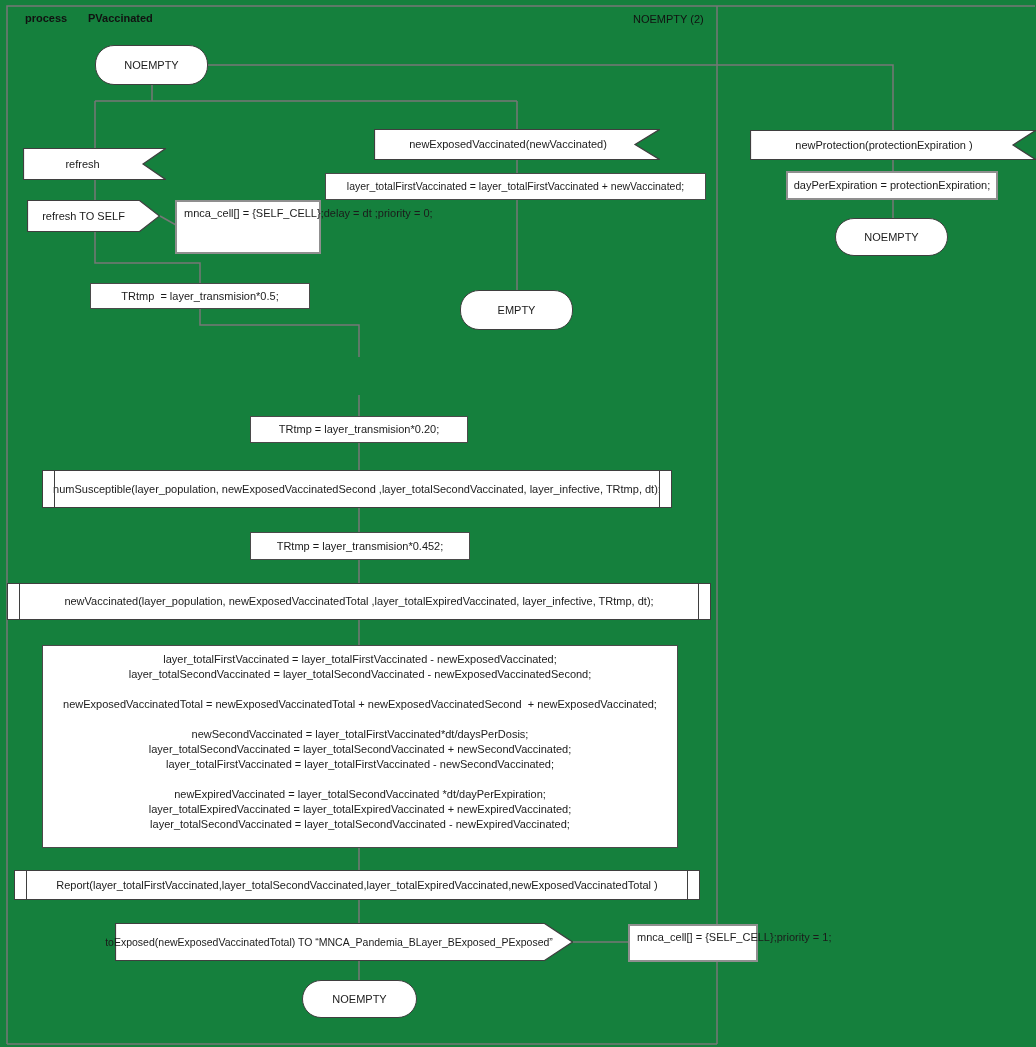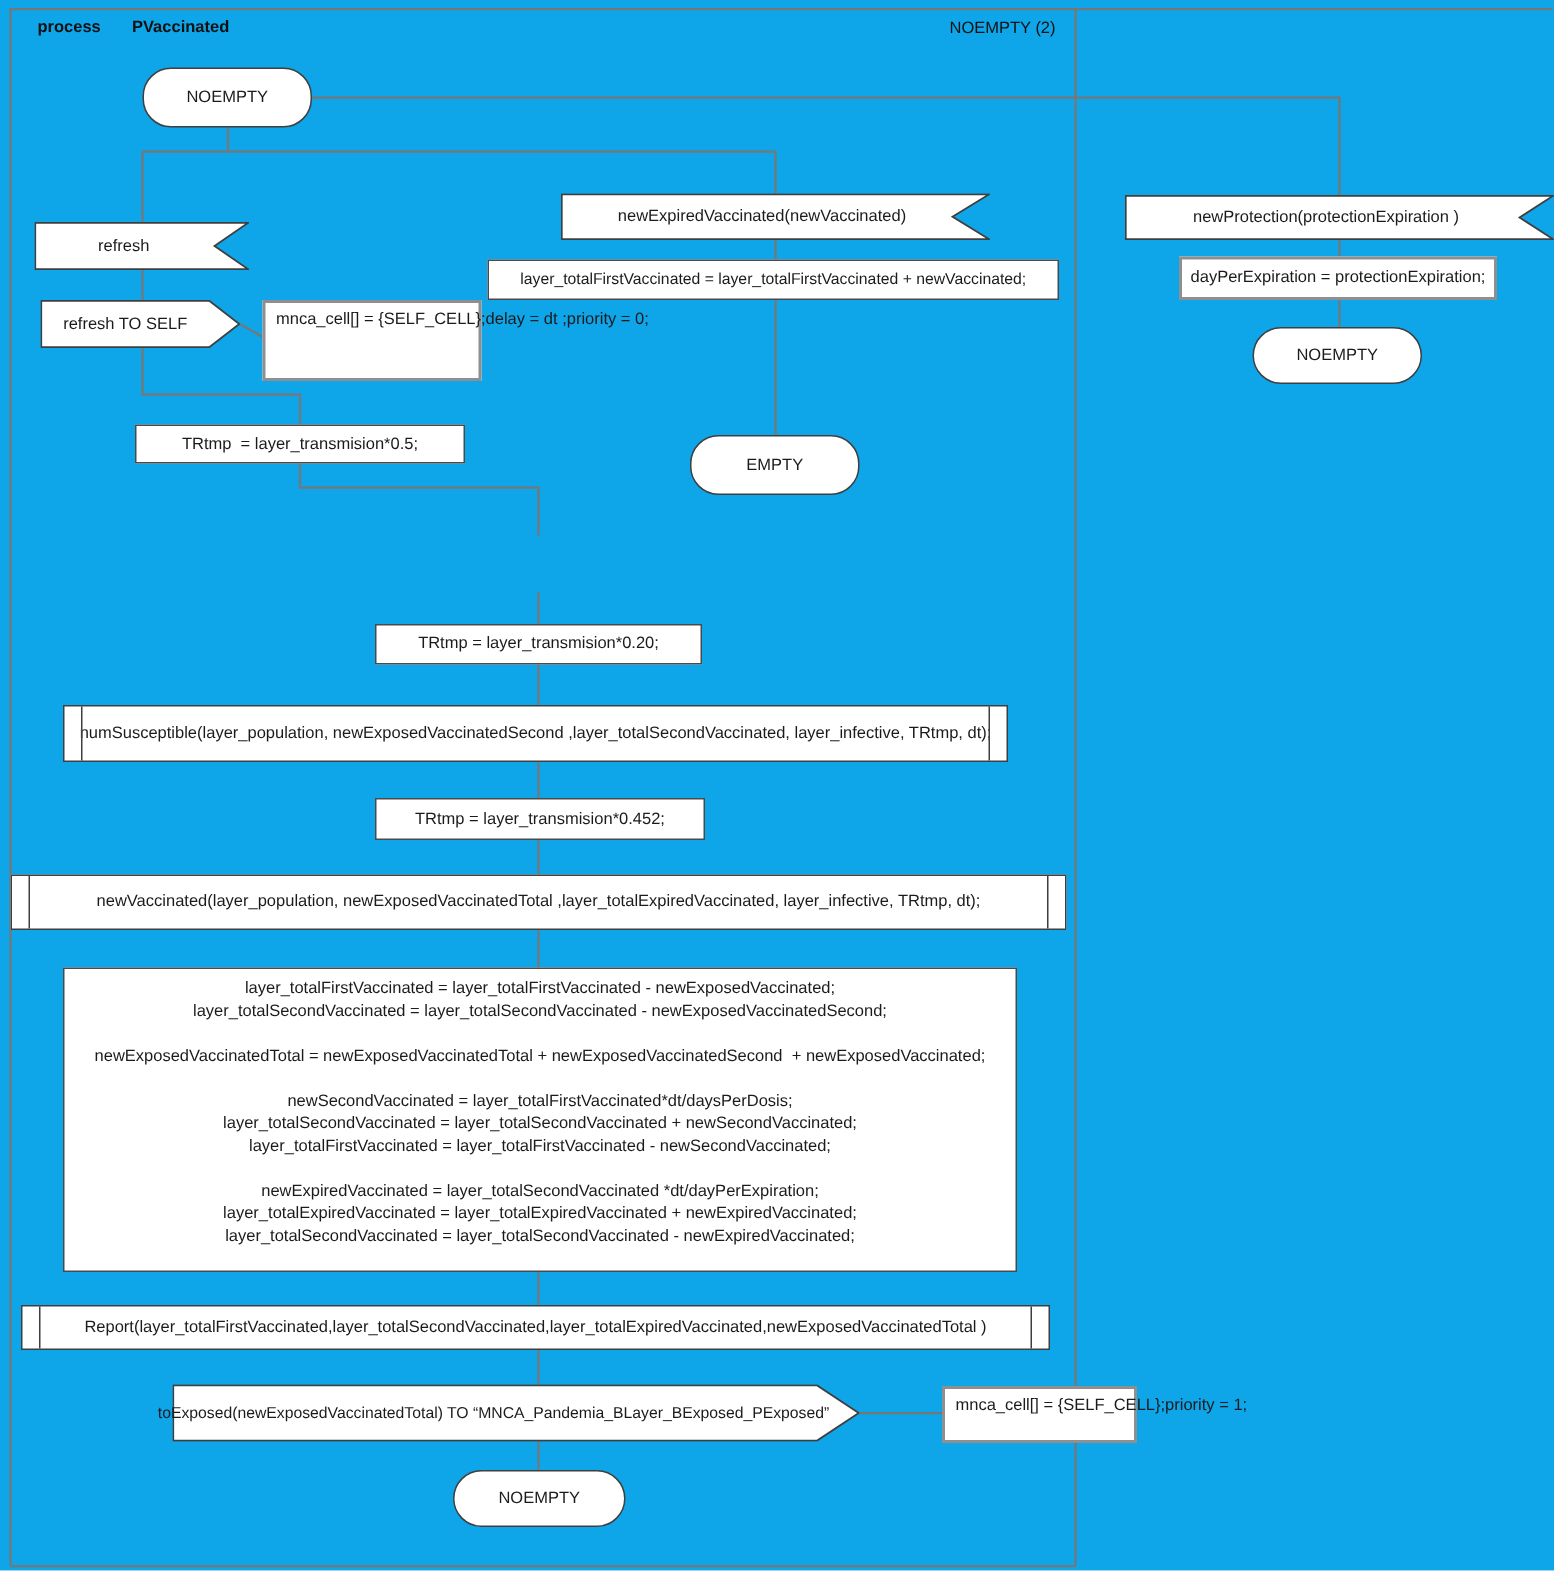--- a/index.html
+++ b/index.html
@@ -1,16 +1,16 @@
 <!DOCTYPE html>
 <html><head>
 <meta charset="utf-8">
 <style>
   html,body{margin:0;padding:0;background:#fff;}
-  #canvas{position:relative;width:1036px;height:1047px;background:#0ea5e9;overflow:hidden;
+  #canvas{position:relative;width:1036px;height:1047px;background:#15803d;overflow:hidden;
           font-family:"Liberation Sans",sans-serif;}
   #wires{position:absolute;left:0;top:0;z-index:0;}
   .shape{position:absolute;box-sizing:border-box;z-index:1;display:flex;align-items:center;justify-content:center;background:#fff;}
   .lbl{white-space:pre;font-size:11px;color:#1b1b1b;line-height:13px;}
   .box{border:1px solid #4a4a4a;}
   .sidebox{border:2px solid #8f8f8f;background:#fff;z-index:2;flex-direction:row;align-items:flex-start;justify-content:flex-start;padding:4px 7px;}
   .sidebox .lbl{line-height:15px;}
   .state{border:1px solid #3f3f3f;border-radius:19px;}
   .sub{border:1px solid #3f3f3f;}
   .sub::before,.sub::after{content:"";position:absolute;top:0;bottom:0;width:0;border-left:1px solid #3f3f3f;}
@@ -91,21 +91,21 @@
   </div>
 
   <div class="shape box" style="left:90px;top:283px;width:220px;height:26px;">
     <span class="lbl">TRtmp  = layer_transmision*0.5;</span>
   </div>
 
   <div class="shape banner" style="left:374px;top:129px;width:286px;height:31px;">
     <svg width="286" height="31">
         <polygon points="0.5,0.5 285.5,0.5 261,15.5 285.5,30.5 0.5,30.5" fill="#ffffff" stroke="#3f3f3f" stroke-width="1.2"></polygon>
       </svg>
-    <span class="lbl" style="padding-right:18px;">newExpiredVaccinated(newVaccinated)</span>
+    <span class="lbl" style="padding-right:18px;">newExposedVaccinated(newVaccinated)</span>
   </div>
 
   <div class="shape box" style="left:325px;top:173px;width:381px;height:27px;">
     <span class="lbl small">layer_totalFirstVaccinated = layer_totalFirstVaccinated + newVaccinated;</span>
   </div>
 
   <div class="shape state" style="left:460px;top:290px;width:113px;height:40px;">
     <span class="lbl">EMPTY</span>
   </div>
 

